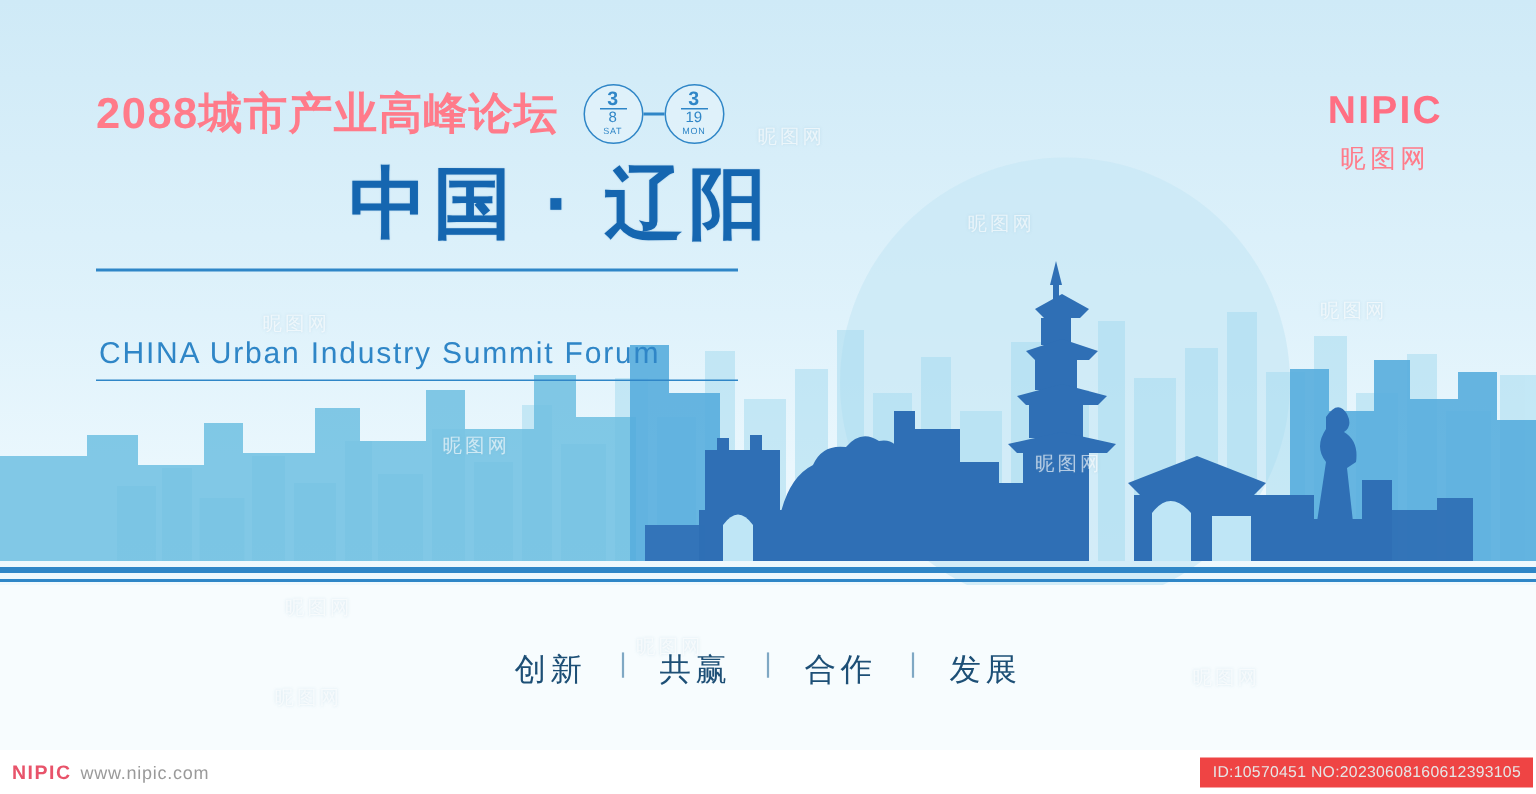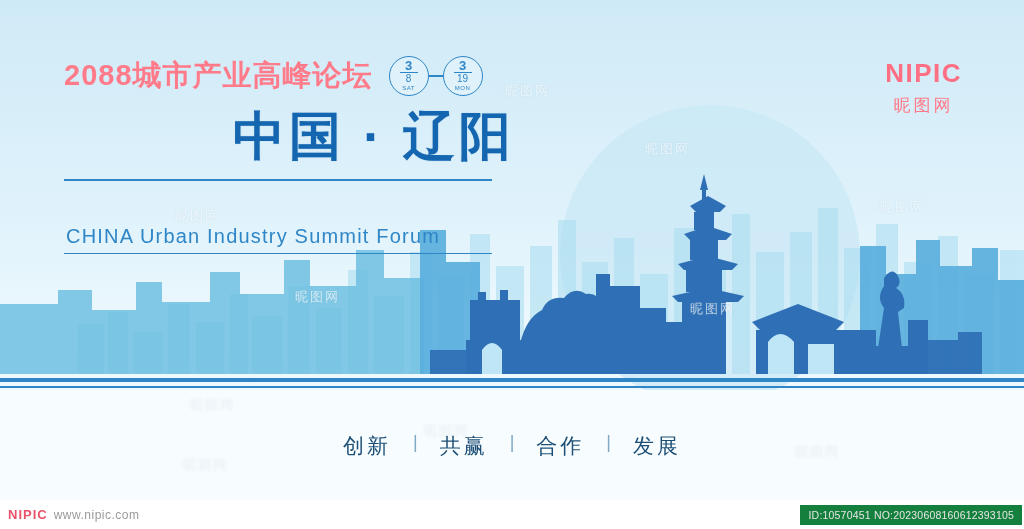--- a/index.html
+++ b/index.html
@@ -135,21 +135,21 @@
   }
   .footer-left {
     display: flex; align-items: center; gap: 6px; padding-left: 8px;
   }
   .nipic-mini {
     font-size: 13px; color: #e8536a; font-weight: bold; letter-spacing: 1px;
   }
   .footer-url { font-size: 12px; color: #9a9a9a; letter-spacing: .5px; }
   .footer-right {
     margin-left: auto;
-    background: #15803d; color: #e6e6e6;
+    background: #ef4444; color: #e6e6e6;
     font-size: 10.5px; letter-spacing: .2px;
     padding: 4px 8px 4px 8px;
     height: 20px; display: flex; align-items: center;
     margin-right: 2px;
   }
 </style>
 </head>
 <body>
 
 <div id="poster">

